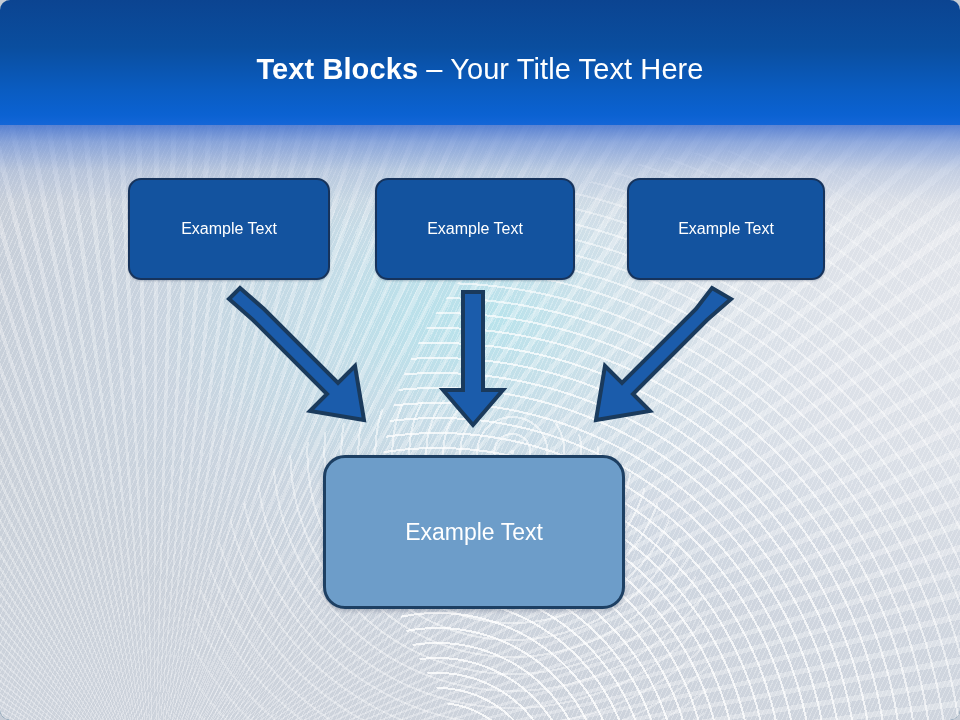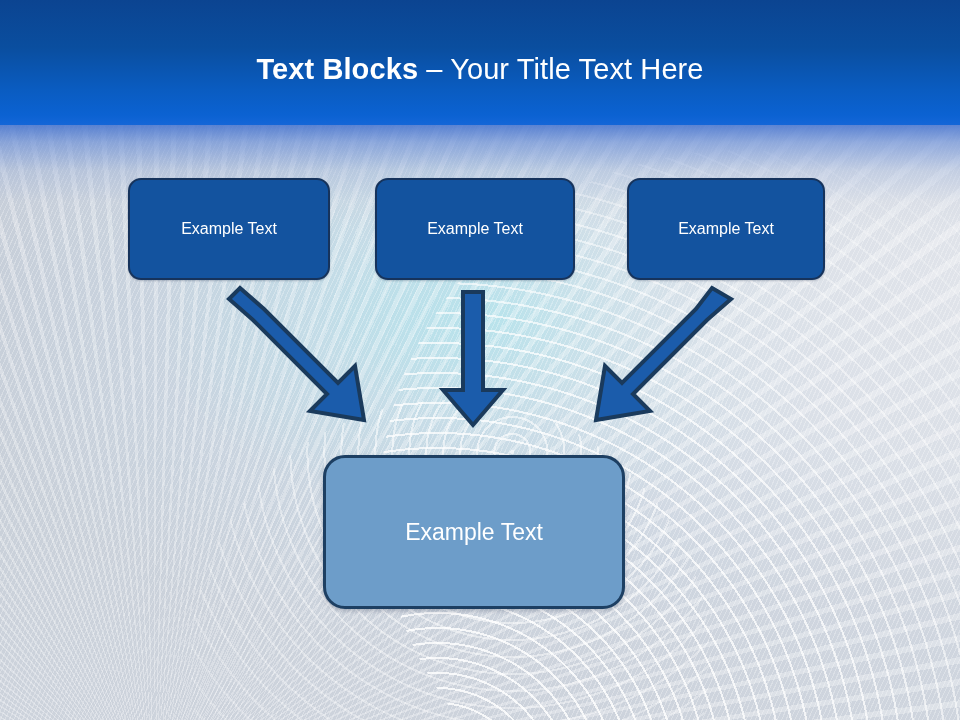--- a/index.html
+++ b/index.html
@@ -4,20 +4,21 @@
 <style>
   html,body{margin:0;padding:0;}
   body{
     width:960px;height:720px;overflow:hidden;
     font-family:"Liberation Sans", sans-serif;
     background:#c5ccd6;
   }
   #slide{
     position:relative;width:960px;height:720px;overflow:hidden;
     background:#0c4a6e;
+    border-radius:10px;
   }
 
   
   .bg-base{
     position:absolute;inset:0;
     background:
       radial-gradient(120% 95% at 52% 44%, rgba(160,235,243,0.85) 0%, rgba(190,232,244,0.55) 16%, rgba(206,224,240,0.30) 30%, rgba(205,212,224,0.05) 48%, rgba(0,0,0,0) 62%),
       linear-gradient(180deg,#c9d0da 0%,#c6cdd7 40%,#c9d0d9 70%,#cdd3dc 100%);
   }
   .bg-rightwash{

